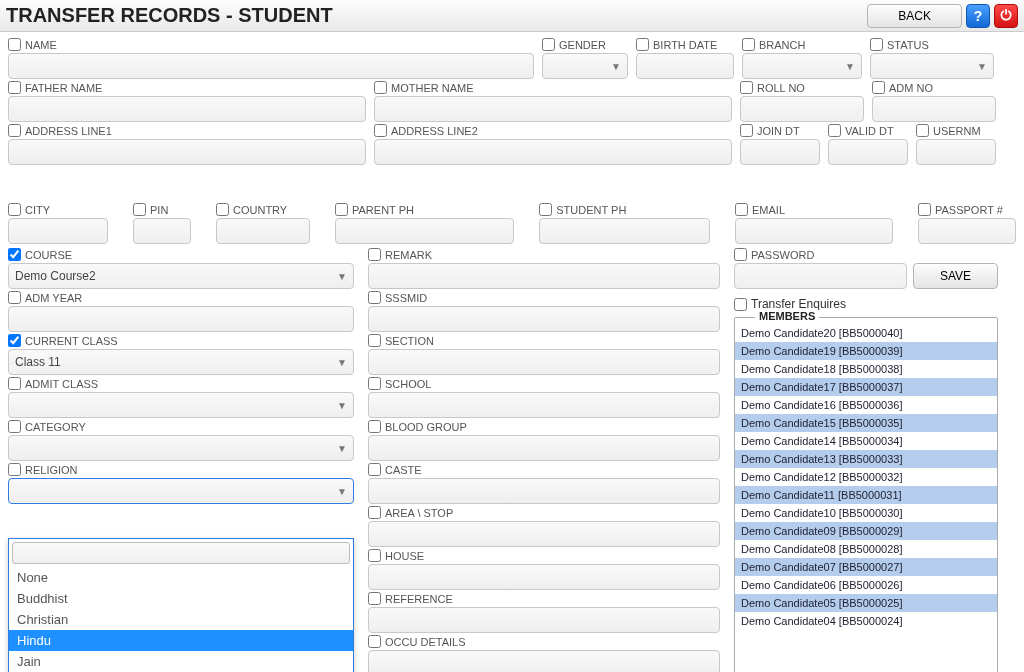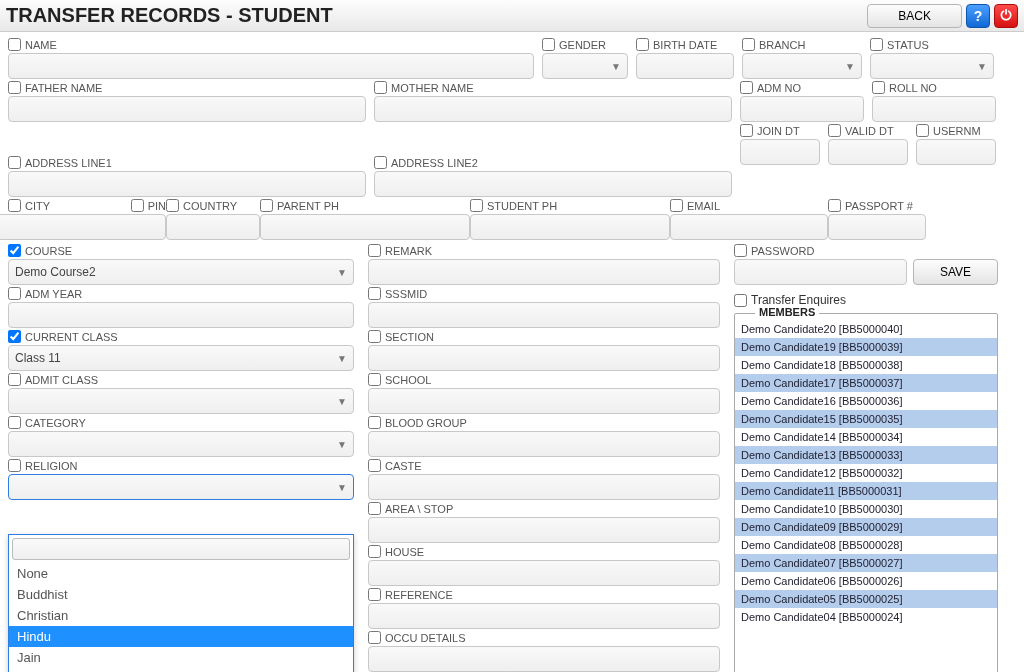--- a/index.html
+++ b/index.html
@@ -208,42 +208,42 @@
   <div class="field" style="width:358px;">
     <label class="field-label">
           <input type="checkbox" style="">
           <span>MOTHER NAME</span>
         </label>
     <input class="input" style="">
   </div>
   <div class="field" style="width:124px;">
     <label class="field-label">
           <input type="checkbox" style="">
+          <span>ROLL NO</span>
+        </label>
+    <input class="input" style="">
+  </div>
+  <div class="field" style="width:124px;">
+    <label class="field-label">
+          <input type="checkbox" style="">
           <span>ADM NO</span>
         </label>
     <input class="input" style="">
   </div>
-  <div class="field" style="width:124px;">
-    <label class="field-label">
-          <input type="checkbox" style="">
-          <span>ROLL NO</span>
-        </label>
-    <input class="input" style="">
-  </div>
 </div>
 
 <div style="display:flex; gap:8px;">
-  <div class="field" style="width:358px;justify-content:flex-end;">
+  <div class="field" style="width:358px;">
     <label class="field-label">
           <input type="checkbox" style="">
           <span>ADDRESS LINE1</span>
         </label>
     <input class="input" style="">
   </div>
-  <div class="field" style="width:358px;margin-top:32px;">
+  <div class="field" style="width:358px;">
     <label class="field-label">
           <input type="checkbox" style="">
           <span>ADDRESS LINE2</span>
         </label>
     <input class="input" style="">
   </div>
   <div class="field" style="width:80px;">
     <label class="field-label">
           <input type="checkbox" style="">
           <span>JOIN DT</span>
@@ -259,29 +259,29 @@
   </div>
   <div class="field" style="width:80px;">
     <label class="field-label">
           <input type="checkbox" style="">
           <span>USERNM</span>
         </label>
     <input class="input" style="">
   </div>
 </div>
 
-<div style="display:flex; gap:0;">
+<div style="display:flex; gap:25px;margin-top:36px;">
   <div class="field" style="width:100px;">
     <label class="field-label">
           <input type="checkbox" style="">
           <span>CITY</span>
         </label>
     <input class="input" style="">
   </div>
-  <div class="field" style="width:58px;align-items:flex-end;">
+  <div class="field" style="width:58px;">
     <label class="field-label">
           <input type="checkbox" style="">
           <span>PIN</span>
         </label>
     <input class="input" style="">
   </div>
   <div class="field" style="width:94px;">
     <label class="field-label">
           <input type="checkbox" style="">
           <span>COUNTRY</span>

